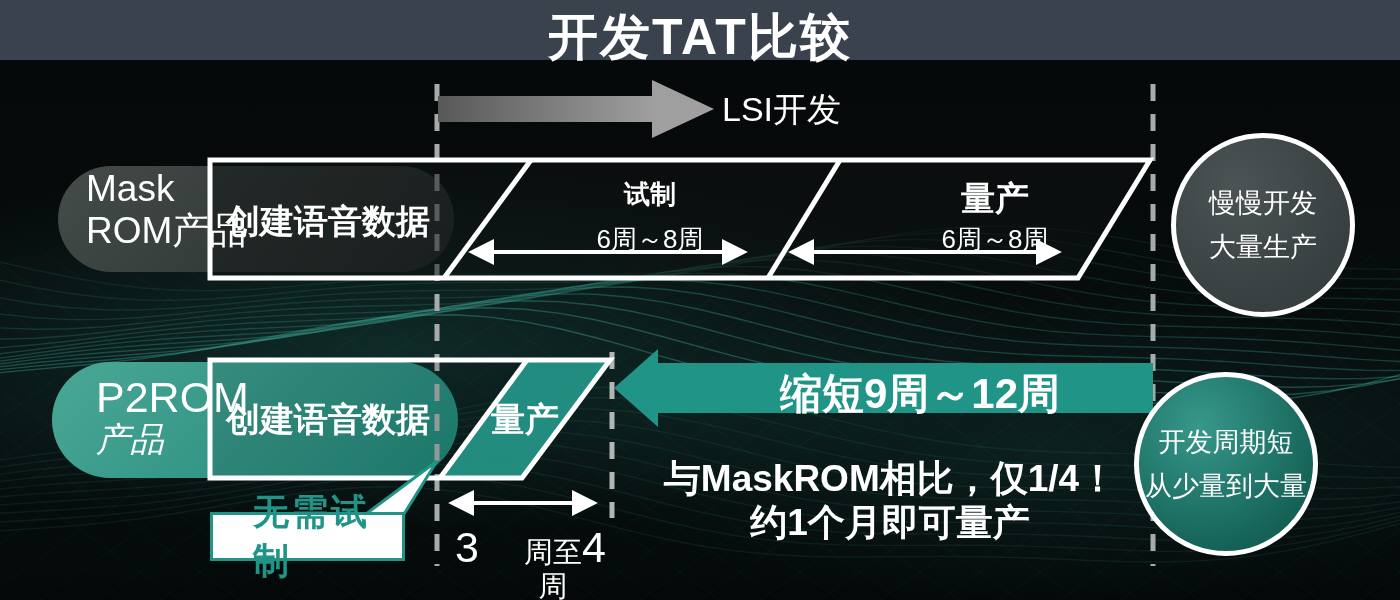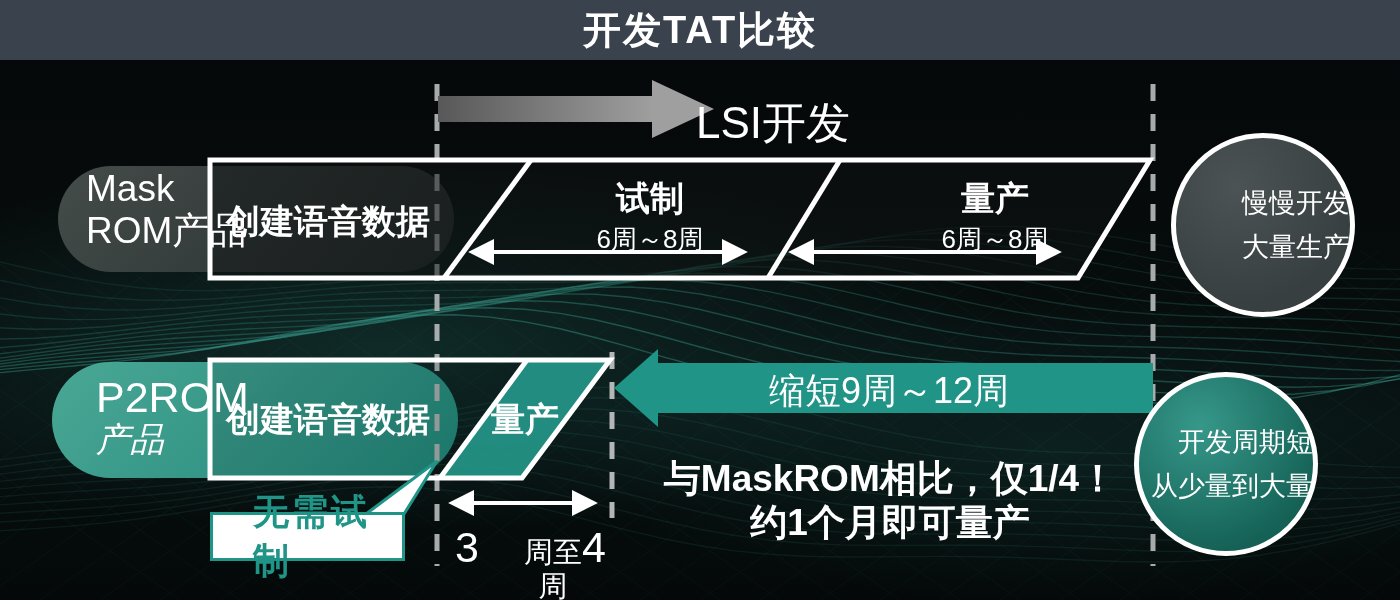--- a/index.html
+++ b/index.html
@@ -17,44 +17,44 @@
   #bg-decor{z-index:1;}
   .pill{position:absolute;z-index:2;}
   #mask-pill{left:58px;top:166px;width:396px;height:106px;border-radius:53px;
     background:linear-gradient(135deg,rgba(74,82,80,0.92),rgba(40,46,45,0.88));}
   #p2-pill{left:52px;top:362px;width:406px;height:116px;border-radius:58px;
     background:linear-gradient(135deg,#4aa795,#1f8678);}
   #shapes{z-index:3;}
   .label{position:absolute;z-index:4;line-height:1.1;}
   .ctr{text-align:center;}
   #title-bar{position:absolute;left:0;top:0;width:1400px;height:60px;background:#3a434d;z-index:4;}
-  #title{left:0;top:10px;width:1400px;font-size:38px;font-weight:600;letter-spacing:2px;}
-  #lsi-label{left:696px;top:91px;font-size:44px;font-weight:500;margin-top:8px;}
+  #title{left:0;top:10px;width:1400px;font-size:50px;font-weight:600;letter-spacing:2px;}
+  #lsi-label{left:722px;top:91px;font-size:34px;font-weight:500;}
   #mask-product{left:86px;top:168px;font-size:37px;font-weight:500;line-height:42px;}
   #p2-product{left:96px;top:374px;line-height:46px;}
   #p2-product .l1{font-size:43px;font-weight:500;}
   #p2-product .l2{font-size:34px;font-weight:500;line-height:38px;font-style:italic;}
   #mask-create{left:213px;top:203px;width:230px;font-size:34px;font-weight:600;}
-  #trial-name{left:555px;top:180px;width:190px;font-size:34px;font-weight:600;}
+  #trial-name{left:555px;top:180px;width:190px;font-size:26px;font-weight:600;}
   #trial-dur{left:545px;top:225px;width:210px;font-size:26px;font-weight:500;}
   #mass-name{left:900px;top:180px;width:190px;font-size:34px;font-weight:600;}
   #mass-dur{left:890px;top:225px;width:210px;font-size:26px;font-weight:500;}
   #p2-create{left:213px;top:401px;width:230px;font-size:34px;font-weight:600;}
   #p2-mass{left:455px;top:401px;width:140px;font-size:34px;font-weight:600;}
-  #shorten-label{left:664px;top:371px;width:450px;font-size:36px;font-weight:400;}
+  #shorten-label{left:695px;top:371px;width:450px;font-size:42px;font-weight:700;}
   #cmp1{left:640px;top:459px;width:500px;font-size:37px;font-weight:600;}
   #cmp2{left:640px;top:503px;width:500px;font-size:37px;font-weight:600;}
   #small-dur{left:448px;top:524px;width:165px;}
   #small-dur .big{font-size:43px;font-weight:500;}
   #small-dur .small{font-size:29px;font-weight:500;margin-left:45px;}
   #no-trial-box{position:absolute;z-index:5;left:210px;top:512px;width:195px;height:49px;
     background:#fff;border:3px solid #1f9487;display:flex;align-items:center;justify-content:center;padding-left:40px;}
   #no-trial-box span{color:#1f9487;font-size:36px;font-weight:700;letter-spacing:3px;}
   .badge{position:absolute;z-index:4;width:184px;height:184px;border-radius:50%;border:5px solid #fff;
-    display:flex;flex-direction:column;align-items:flex-end;justify-content:center;gap:17px;}
+    display:flex;flex-direction:column;align-items:center;justify-content:center;gap:17px;}
   #badge-mask{left:1171px;top:133px;background:radial-gradient(circle at 35% 28%,#4c5354,#383f40 70%);}
   #badge-p2{left:1134px;top:372px;background:radial-gradient(circle at 35% 28%,#36988a,#156156 75%);}
   .badge div{font-size:27px;font-weight:500;line-height:1;}
 </style>
 </head>
 <body>
 
 <div id="stage">
 
   <svg id="bg-decor" width="1400" height="600">

